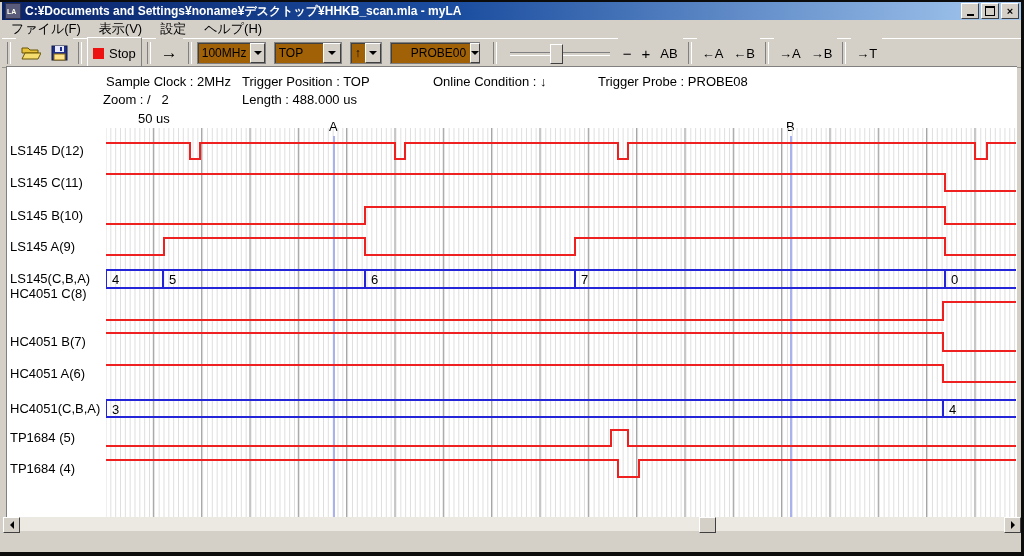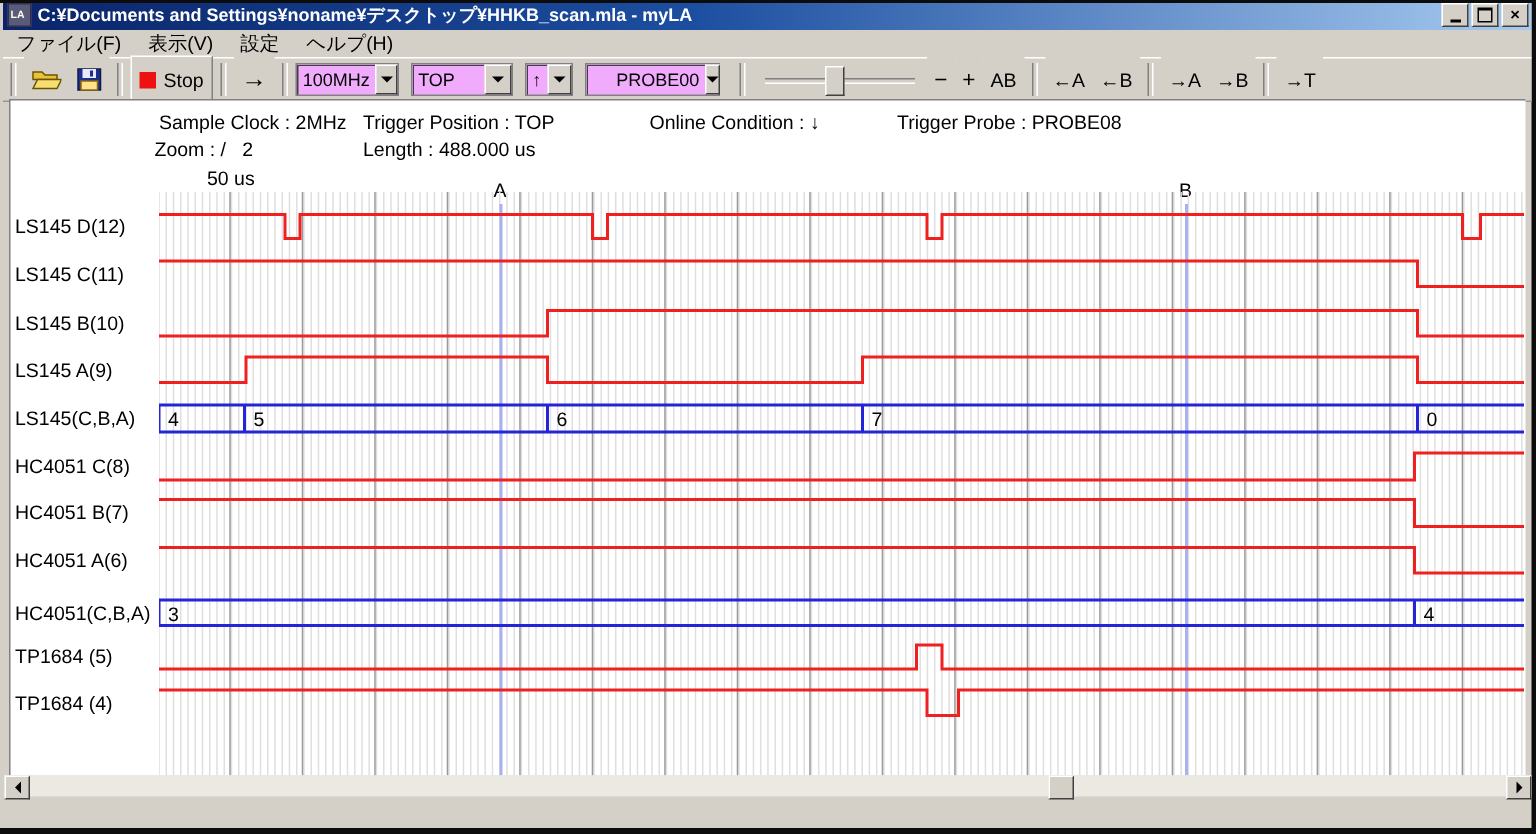--- a/index.html
+++ b/index.html
@@ -1,40 +1,40 @@
 <!DOCTYPE html>
 <html><head>
 <meta charset="utf-8">
 <style>
   html,body{margin:0;padding:0;}
   body{width:1024px;height:556px;background:#0c0c0c;font-family:"Liberation Sans",sans-serif;overflow:hidden;}
   #win{position:absolute;left:0;top:0;width:1024px;height:556px;background:#d4d0c8;}
   .darkstrip{position:absolute;background:#0c0c0c;}
   
   #titlebar{position:absolute;left:2px;top:2px;width:1019px;height:18px;
-    background:linear-gradient(90deg,#0a246a,#1c4ea0 45%,#a6caf0);display:flex;align-items:flex-start;padding-left:3px;box-sizing:border-box;}
+    background:linear-gradient(90deg,#0a246a,#1c4ea0 45%,#a6caf0);display:flex;align-items:center;padding-left:3px;box-sizing:border-box;}
   #apptitle{color:#fff;font-size:12px;font-weight:bold;margin-left:4px;white-space:nowrap;overflow:hidden;flex:1;}
   .winbtn{width:16px;height:14px;background:#d4d0c8;border:1px solid;border-color:#fff #404040 #404040 #fff;
     margin-right:2px;display:flex;align-items:center;justify-content:center;position:relative;}
   .glyph-min{width:7px;height:2px;background:#000;margin-top:7px;}
   .glyph-max{width:8px;height:7px;border:1px solid #000;border-top:2px solid #000;}
   .glyph-close{font-size:11px;font-weight:bold;color:#000;line-height:10px;}
   #appicon{width:14px;height:14px;background:#5a5a7a;border:1px solid #30304a;position:relative;}
   #appicon::after{content:"LA";position:absolute;left:1px;top:4px;font-size:7px;color:#ffe;font-weight:bold;}
   
   #menubar{position:absolute;left:2px;top:20px;width:1019px;height:18px;background:#d4d0c8;display:flex;align-items:center;font-size:13px;}
   .menuitem{padding:1px 9px;color:#000;white-space:pre;text-align:center;}
   
   #toolbar{position:absolute;left:2px;top:38px;width:1019px;height:28px;background:#d4d0c8;display:flex;align-items:center;
     border-top:1px solid #fff;border-bottom:1px solid #9a968e;}
   .groove{width:2px;height:22px;border-left:1px solid #808080;border-right:1px solid #fff;margin:0 5px;}
   .tbtn{height:22px;display:flex;align-items:center;justify-content:center;padding:4px 5px;font-size:13px;color:#000;background:#d4d0c8;white-space:pre;}
   .tbtn.raised{border:1px solid;border-color:#fff #808080 #808080 #fff;}
   .stop-square{width:11px;height:11px;background:#ee1111;margin-right:5px;}
-  .combo{height:20px;background:#f0abfc;border:1px solid #808080;box-shadow:inset 1px 1px 0 #404040;display:flex;align-items:center;margin-right:8px;}
+  .combo{height:20px;background:#a16207;border:1px solid #808080;box-shadow:inset 1px 1px 0 #404040;display:flex;align-items:center;margin-right:8px;}
   .combo .val{font-size:12px;padding:0 4px;color:#000;flex:1;white-space:pre;}
   .combo .drop{width:16px;height:18px;background:#d4d0c8;border:1px solid;border-color:#fff #404040 #404040 #fff;display:flex;align-items:center;justify-content:center;}
   .arrow-down{width:0;height:0;border-left:4px solid transparent;border-right:4px solid transparent;border-top:4px solid #000;}
   #slider{width:100px;height:22px;position:relative;margin:0 8px;}
   #slider .track{position:absolute;left:0;right:0;top:10px;height:2px;border-top:1px solid #808080;border-bottom:1px solid #fff;}
   #slider .thumb{position:absolute;left:40px;top:2px;width:11px;height:18px;background:#d4d0c8;border:1px solid;border-color:#fff #404040 #404040 #fff;}
   
   #client{position:absolute;left:6px;top:66px;width:1011px;height:451px;background:#fff;border-left:1px solid #808080;border-top:1px solid #808080;box-sizing:border-box;}
   .info-item{position:absolute;font-size:13px;color:#000;white-space:pre;}
   #timescale{position:absolute;font-size:13px;color:#000;}
@@ -159,21 +159,21 @@
   <div class="info-item" style="left:242px;top:92px;">Length : 488.000 us</div>
 
   <div id="timescale" style="left:90px;top:111px;margin-left:48px;">50 us</div>
 
   <div id="labels-holder">
       <div class="chan-label" style="top: 143px;">LS145 D(12)</div>
       <div class="chan-label" style="top: 174.5px;">LS145 C(11)</div>
       <div class="chan-label" style="top: 207.5px;">LS145 B(10)</div>
       <div class="chan-label" style="top: 238.5px;">LS145 A(9)</div>
       <div class="chan-label" style="top: 271px;">LS145(C,B,A)</div>
-      <div class="chan-label" style="top: 303px;">HC4051 C(8)</div>
+      <div class="chan-label" style="top: 286px;">HC4051 C(8)</div>
       <div class="chan-label" style="top: 334px;">HC4051 B(7)</div>
       <div class="chan-label" style="top: 365.5px;">HC4051 A(6)</div>
       <div class="chan-label" style="top: 400.5px;">HC4051(C,B,A)</div>
       <div class="chan-label" style="top: 430px;">TP1684 (5)</div>
       <div class="chan-label" style="top: 460.5px;">TP1684 (4)</div>
     </div>
   <div id="markers-holder">
       <div class="marker-label" style="left: 329px; top: 119px;">A</div>
       <div class="marker-label" style="left: 786px; top: 119px;">B</div>
     </div>

